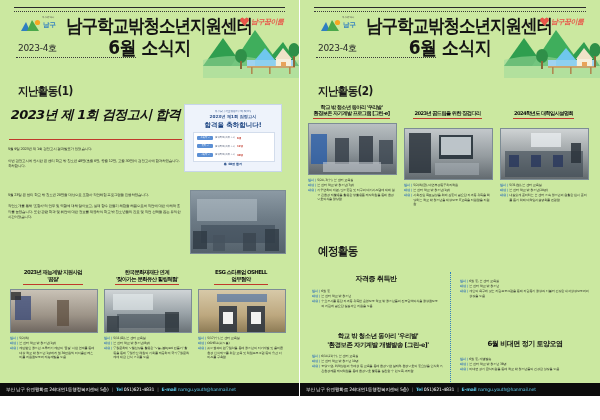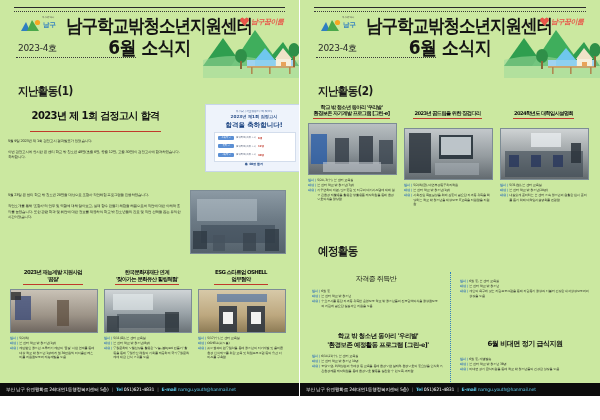--- a/index.html
+++ b/index.html
@@ -182,27 +182,27 @@
       <ellipse cx="38" cy="40" rx="6" ry="7" fill="#2f8f48"></ellipse>
       <rect x="37" y="45" width="2" height="8" fill="#8a6a3a"></rect>
       <ellipse cx="91" cy="34" rx="5.5" ry="7" fill="#2f8f48"></ellipse>
       <rect x="90" y="40" width="2" height="11" fill="#8a6a3a"></rect>
     </svg>
 
     <div class="sec-h" style="top:84px">지난활동(1)</div>
 
     <div style="position:absolute;left:8px;top:104px;width:175px;">
       <div class="ttl-wrap">
-        <div class="card-title" style="font-size:10px;padding:0 2px 8px;">2023년 제 1회 검정고시 합격</div>
+        <div class="card-title" style="font-size:13px;padding:0 2px 16px;font-style:italic;">2023년 제 1회 검정고시 합격</div>
       </div>
       <div class="body-p" style="margin-top:7px;">5월 9일 2023년 제 1회 검정고시 결과발표가 있었습니다.</div>
       <div class="body-p" style="margin-top:6px;">이번 검정고시에 응시한 본 센터 학교 밖 청소년 48명(초졸 6명, 중졸 12명, 고졸 30명)이 검정고시에 합격하였습니다. 축하합니다.</div>
     </div>
 
-    <div class="poster" style="position:absolute;left:205px;top:104px;width:96px;height:66px;">
+    <div class="poster" style="position:absolute;left:184px;top:104px;width:96px;height:66px;">
       <div class="pt1" style="top:4px;font-size:2.6px;">부산남구학교밖청소년지원센터</div>
       <div class="pt1" style="top:9px;font-size:4.2px;font-weight:bold;">2023년 제1회 검정고시</div>
       <div class="pt1" style="top:16px;font-size:6.5px;font-weight:bold;color:#17407f;">합격을 축하합니다!</div>
       <div class="band" style="left:8px;top:27px;width:80px;height:28px;">
         <div style="position:absolute;left:3px;top:2.5px;display:flex;gap:2px;align-items:center;">
           <span class="chip" style="position:relative;width:16px;height:4px;color:#fff;font-size:2.4px;text-align:center;line-height:4px;">초등학교</span>
           <span style="font-size:2.4px;color:#44506b;">졸업학력 검정고시</span>
           <span style="font-size:2.6px;color:#c0392b;font-weight:bold;">6명</span>
         </div>
         <div style="position:absolute;left:3px;top:11px;display:flex;gap:2px;align-items:center;">
@@ -459,21 +459,21 @@
           </div>
       </div>
     </div>
 
     <div class="sec-h" style="top:244px">예정활동</div>
 
     <div class="vdot" style="left:150px;top:272px;height:118px;"></div>
 
     <div style="position:absolute;left:12px;top:274px;width:128px;">
       <div class="ttl-wrap">
-        <div style="font-size:7px;font-weight:normal;color:#111;letter-spacing:-.5px;">자격증 취득반</div>
+        <div style="font-size:7px;font-weight:bold;color:#111;letter-spacing:-.5px;">자격증 취득반</div>
       </div>
       <div class="meta" style="margin-top:5px;">
         <div class="row">
             <span class="k">일시 |</span>
             <span class="v">6월 중</span>
           </div>
         <div class="row">
             <span class="k">대상 |</span>
             <span class="v">본 센터 학교 밖 청소년</span>
           </div>
@@ -498,42 +498,42 @@
             <span class="k">내용 |</span>
             <span class="v">개인의 욕구에 맞는 자립프로그램을 통해 자립동기 향상과 더불어 건강한 내적성장으로써의 성장을 도움</span>
           </div>
       </div>
     </div>
 
     <div style="position:absolute;left:12px;top:332px;width:132px;">
       <div class="ttl-wrap">
         <div style="font-size:6.4px;font-weight:bold;color:#111;letter-spacing:-.5px;line-height:1.35;">
           <span>학교 밖 청소년 동아리 '우리발'</span><br>
-          <span>'환경보존 예정활동 프로그램 [그린-e]'</span>
+          <span>'환경보존 자기계발 개별발송 [그린-e]'</span>
         </div>
       </div>
       <div class="meta" style="margin-top:5px;">
         <div class="row">
             <span class="k">일시 |</span>
             <span class="v">6/14,21(수), 본 센터 교육실</span>
           </div>
         <div class="row">
             <span class="k">대상 |</span>
             <span class="v">본 센터 학교 밖 청소년 10명</span>
           </div>
         <div class="row">
             <span class="k">내용 |</span>
             <span class="v">토양오염, 화학성분의 유해성 등 교육을 통해 환경오염 실태와 환경보호의 중요성을 인식하고, 친환경제품 제작체험을 통해 환경보호 활동을 실천할 수 있도록 격려함</span>
           </div>
       </div>
     </div>
 
     <div style="position:absolute;left:160px;top:332px;width:130px;">
       <div class="ttl-wrap">
-        <div style="font-size:7px;font-weight:bold;color:#111;letter-spacing:-.5px;margin-top:7px;">6월 비대면 정기 급식지원</div>
+        <div style="font-size:7px;font-weight:bold;color:#111;letter-spacing:-.5px;margin-top:7px;">6월 비대면 정기 토양오염</div>
       </div>
       <div class="meta" style="margin-top:8px;">
         <div class="row">
             <span class="k">일시 |</span>
             <span class="v">6월 중, 개별발송</span>
           </div>
         <div class="row">
             <span class="k">대상 |</span>
             <span class="v">본 센터 학교 밖 청소년 38명</span>
           </div>

